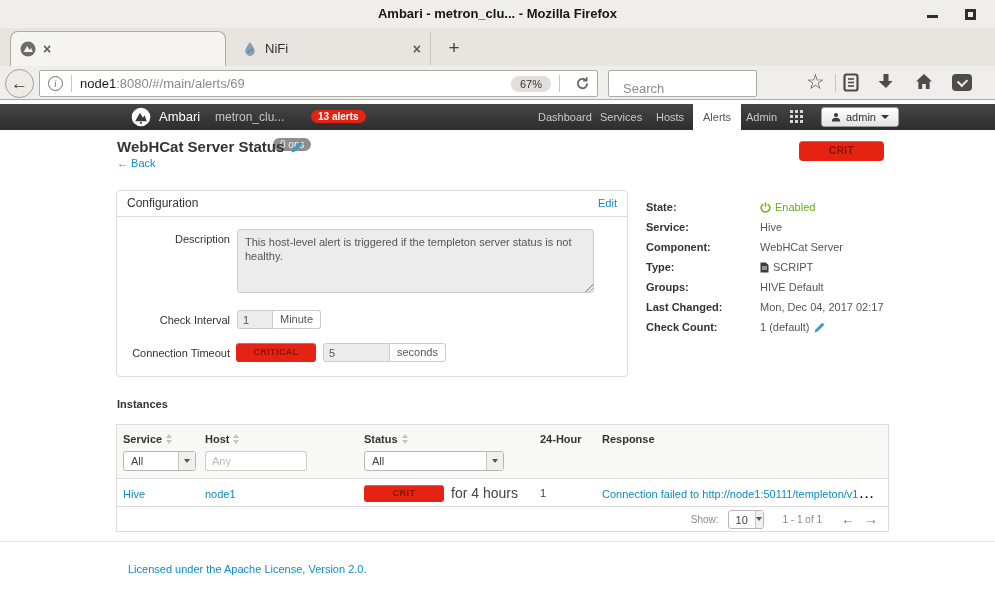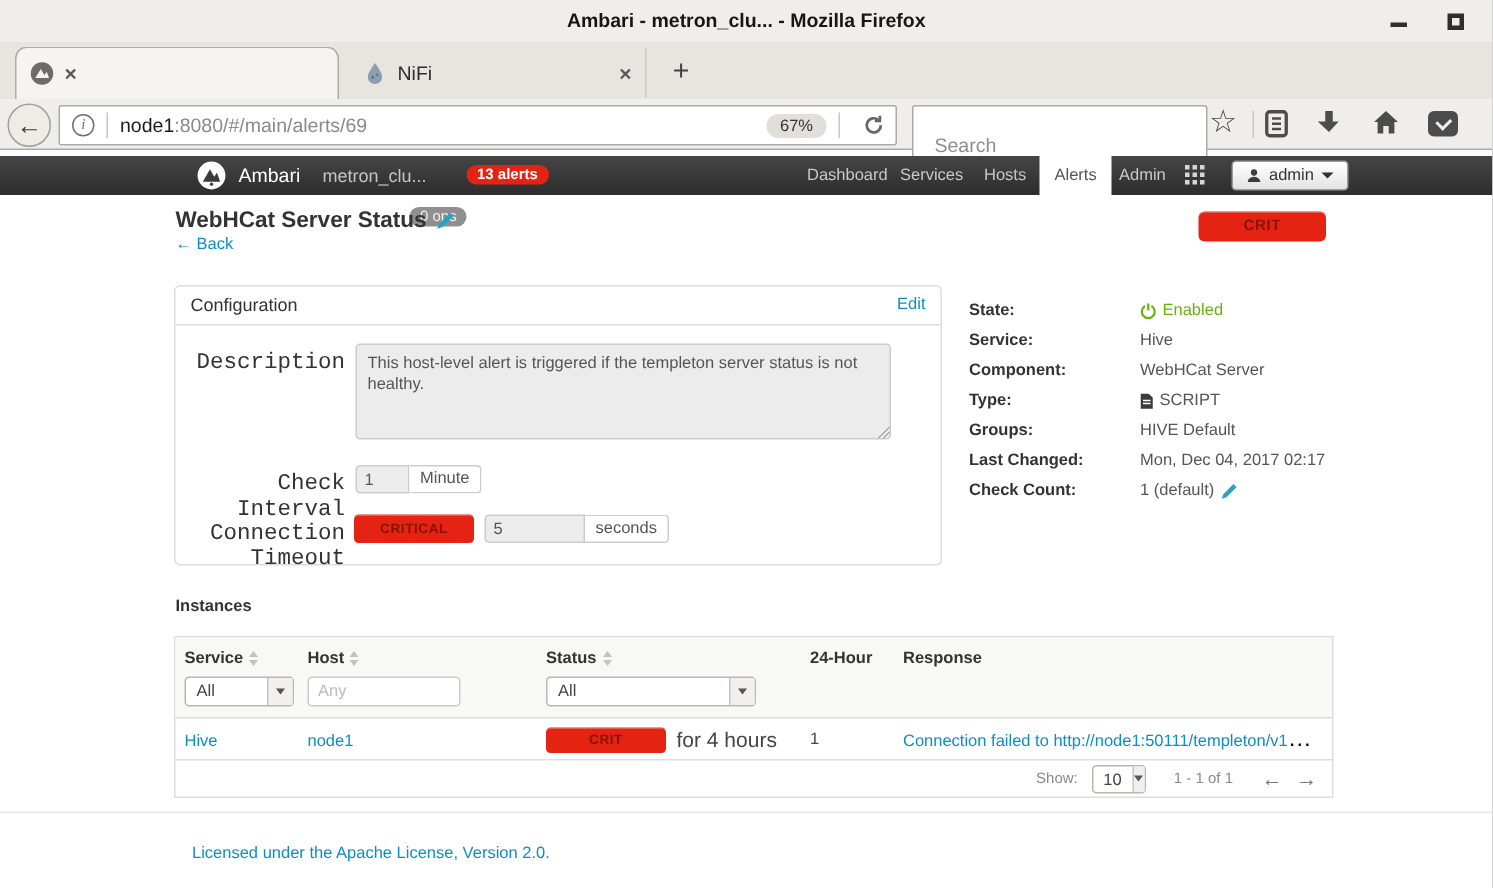--- a/index.html
+++ b/index.html
@@ -34,22 +34,22 @@
   .urlbar { left:39px; top:70px; width:559px; height:27px; background:#fff; border:1px solid #aeaaa5; border-radius:2px;
             display:flex; align-items:center; }
   .info-icon { margin-left:8px; width:15px; height:15px; border-radius:50%; border:1px solid #6f6f6f; color:#6f6f6f;
                font-size:10px; font-style:italic; font-family:"Liberation Serif", serif; display:flex; align-items:center; justify-content:center; }
   .url-sep { width:1px; height:17px; background:#c9c5c0; margin:0 8px; }
   .url-host { font-size:13px; color:#1c1c1c; }
   .url-path { font-size:13px; color:#8a8a8a; }
   .url-spacer { flex:1; }
   .zoom-pill { background:#e2dfda; border-radius:10px; padding:2px 9px; font-size:11px; color:#333; }
   .reload-icon { margin:0 7px; display:flex; }
-  .searchbar { left:608px; top:70px; width:197px; height:27px; background:#fff; border:1px solid #aeaaa5; border-radius:2px;
-               display:flex; align-items:flex-start; gap:6px; padding:18px 8px; }
+  .searchbar { left:608px; top:70px; width:149px; height:27px; background:#fff; border:1px solid #aeaaa5; border-radius:2px;
+               display:flex; align-items:flex-end; gap:6px; padding:0 8px; }
   .searchbar input { border:none; outline:none; flex:1; font-size:13px; color:#333; font-family:"Liberation Sans",sans-serif; background:transparent; }
   .searchbar input::placeholder { color:#8d8d8d; }
   .tb-icon { color:#4c4c4c; }
   .star-glyph { font-size:21px; line-height:21px; }
   .tb-sep { left:835px; top:74px; width:1px; height:18px; background:#c9c5c0; }
   .pocket { width:20px; height:17px; background:#4c4c4c; border-radius:4px; position:relative; }
   .pocket::after { content:""; position:absolute; left:5.5px; top:4px; width:7px; height:5px;
                    border-left:2.5px solid #f0eeeb; border-bottom:2.5px solid #f0eeeb; transform:rotate(-45deg); }
 
   
@@ -74,21 +74,21 @@
   .crit-top { left:799px; top:141px; width:85px; height:20px; background:#e42313; border-radius:4px;
               color:#8b1205; font-size:10px; font-weight:bold; text-align:center; line-height:20px; letter-spacing:.4px;
               box-shadow: inset 0 1px 0 rgba(255,255,255,.25); }
 
   
   .config-panel { left:116px; top:190px; width:512px; height:187px; border:1px solid #ddd; border-radius:4px; background:#fff; }
   .panel-header { height:26px; line-height:25px; padding:0 10px; border-bottom:1px solid #ddd; font-size:12px; color:#333;
                   display:flex; justify-content:space-between; align-items:flex-start; }
   .edit-link { font-size:11px; color:#0e8dc4; }
   .panel-body { position:relative; height:159px; }
-  .form-label { position:absolute; left:0; width:113px; text-align:right; font-size:15px; color:#333;font-family:Liberation Mono, monospace; }
+  .form-label { position:absolute; left:0; width:113px; text-align:right; font-size:11px; color:#333; }
   .desc-textarea { position:absolute; left:120px; top:12px; width:357px; height:64px; background:#ececec; border:1px solid #ccc;
                    border-radius:3px; resize:none; font-size:11px; color:#555; padding:5px 7px; font-family:"Liberation Sans",sans-serif;
                    line-height:1.3; overflow:hidden; }
   .resize-grip { position:absolute; left:468px; top:67px; width:8px; height:8px;
                  background: linear-gradient(135deg, transparent 50%, #aaa 50%, #aaa 58%, transparent 58%, transparent 70%, #aaa 70%, #aaa 78%, transparent 78%); }
   .mini-input { position:absolute; background:#ececec; border:1px solid #ccc; border-radius:3px 0 0 3px; font-size:11px; color:#555;
                 padding:0 5px; font-family:"Liberation Sans",sans-serif; height:19px; }
   .addon { position:absolute; height:19px; line-height:17px; border:1px solid #ccc; border-left:none; border-radius:0 3px 3px 0;
            background:#fff; font-size:11px; color:#555; padding:0 7px; }
   .crit-chip { position:absolute; background:#e42313; border-radius:3px; color:#8b1205; font-weight:bold; text-align:center;

